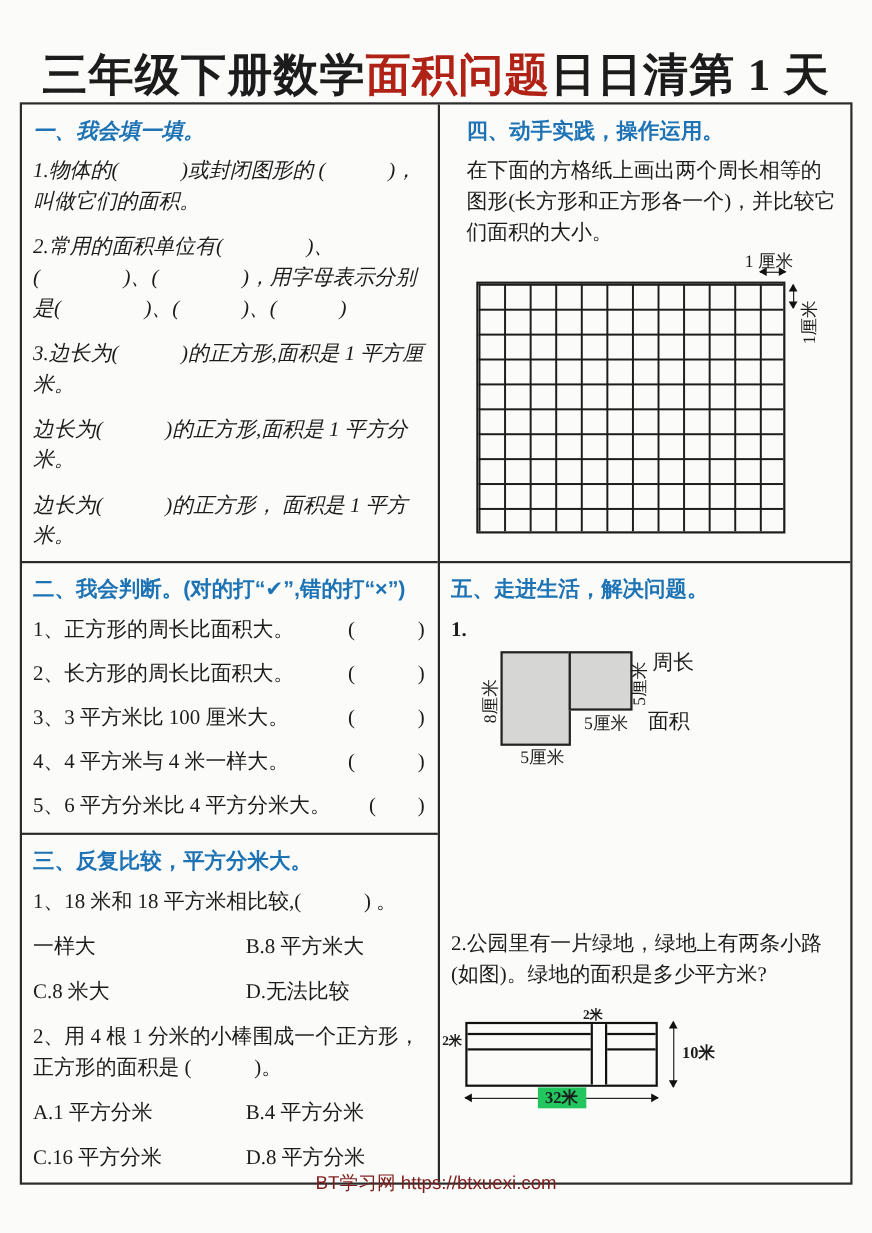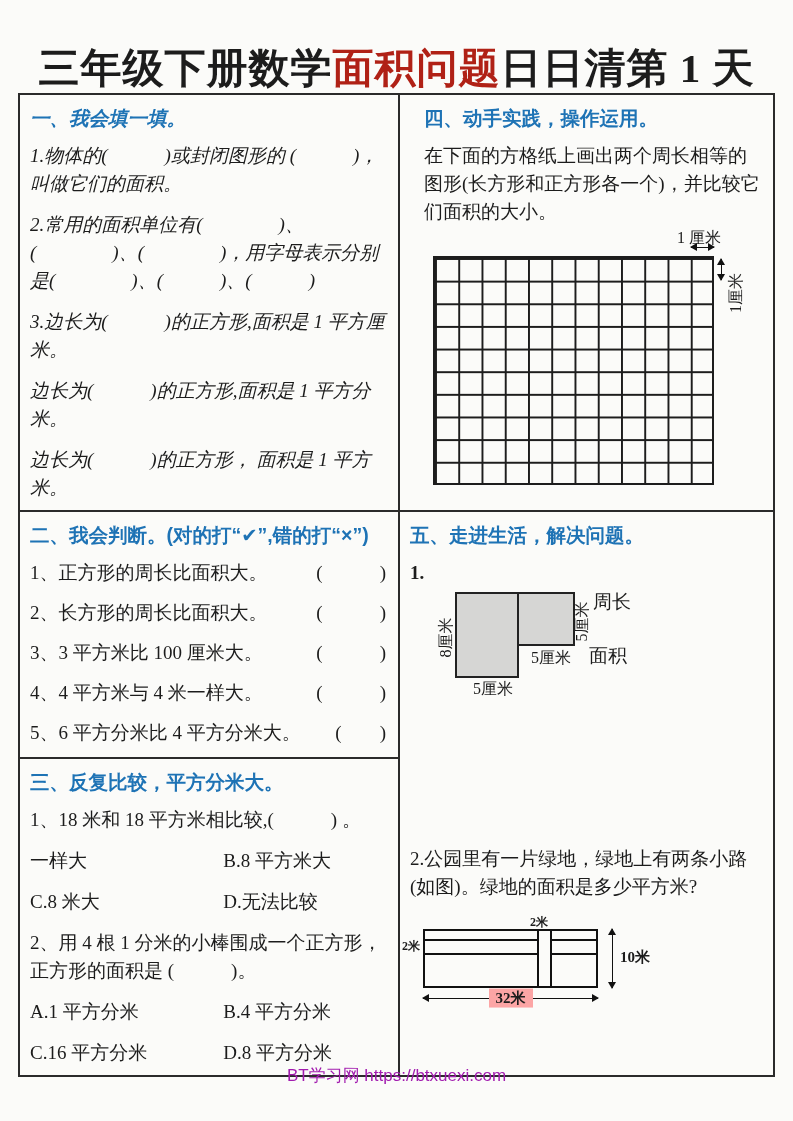--- a/index.html
+++ b/index.html
@@ -71,24 +71,24 @@
          border-top:2px solid #111;border-bottom:2px solid #111;}
   .vpath{position:absolute;top:0;bottom:0;left:112px;width:11px;background:#fbfbf9;
          border-left:2px solid #111;border-right:2px solid #111;}
   .f2-lbl{position:absolute;font-size:12px;font-weight:bold;white-space:nowrap;}
   .f2-2m-top{left:120px;top:0px;}
   .f2-2m-left{left:-8px;top:24px;}
   .f2-10m{left:210px;top:34px;font-size:15px;}
   .arr-park-h{left:13px;top:84px;width:175px;}
   .arr-park-v{left:202px;top:15px;height:59px;}
   .arr-park-h .dim-label{position:absolute;left:50%;top:0;transform:translate(-50%,-55%);
-      background:#fca5a5;padding:0 7px;font-size:15px;font-weight:bold;white-space:nowrap;}
+      background:#22c55e;padding:0 7px;font-size:15px;font-weight:bold;white-space:nowrap;}
   
   .watermark{position:absolute;left:0;width:100%;top:1064px;text-align:center;
-      font-size:17px;color:#a21caf;font-family:"Liberation Sans","DejaVu Sans",sans-serif;z-index:5;}
+      font-size:17px;color:#7f1d1d;font-family:"Liberation Sans","DejaVu Sans",sans-serif;z-index:5;}
 </style>
 </head>
 <body>
 
 <div class="page">
 
   <h1 class="title"><span>三年级下册数学</span><span class="red">面积问题</span><span>日日清第 1 天</span></h1>
 
   <div class="sheet">
 

